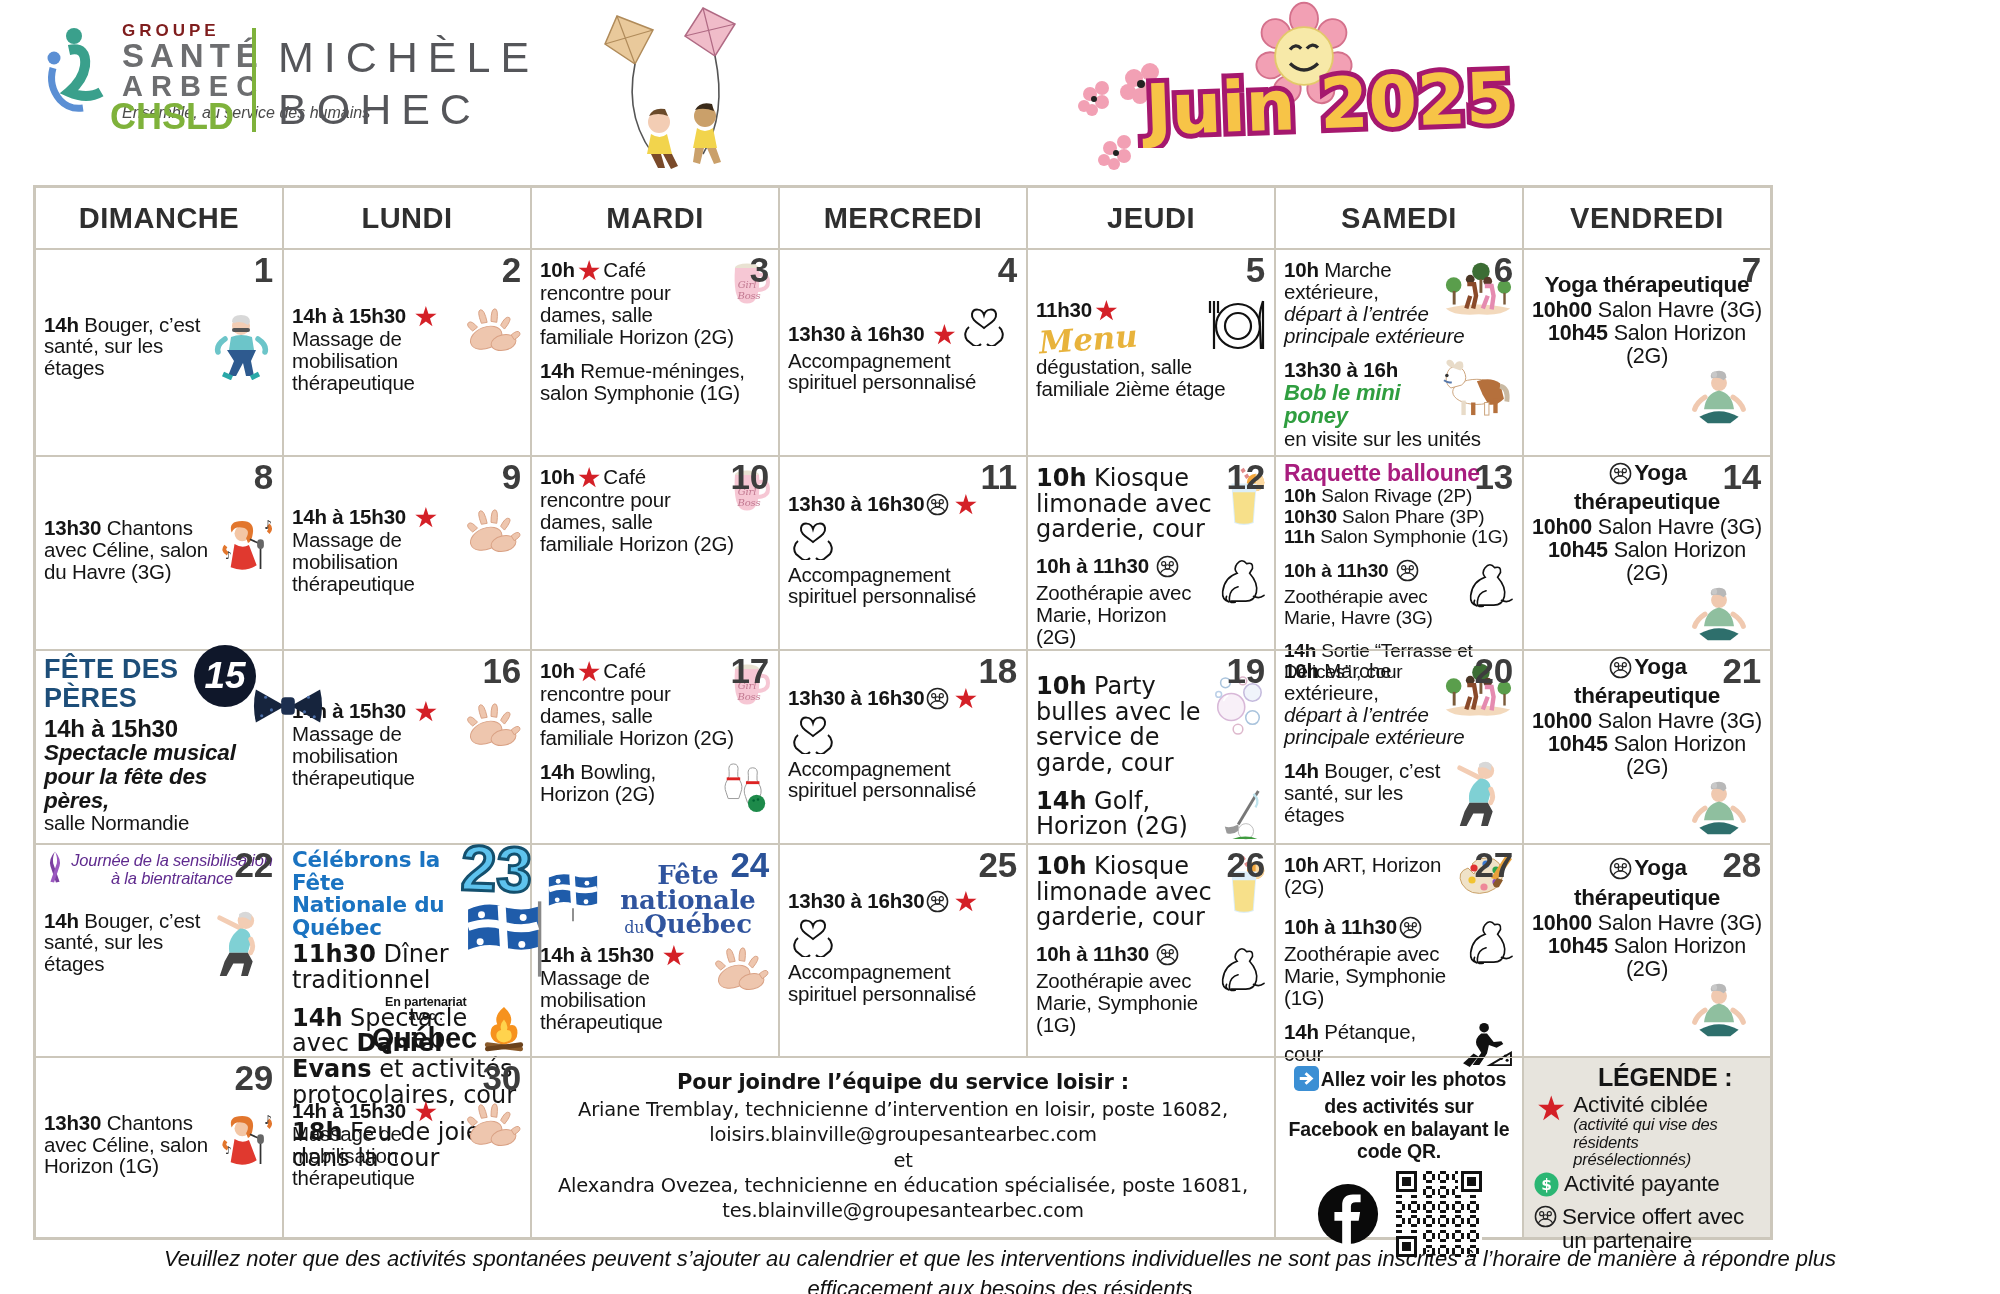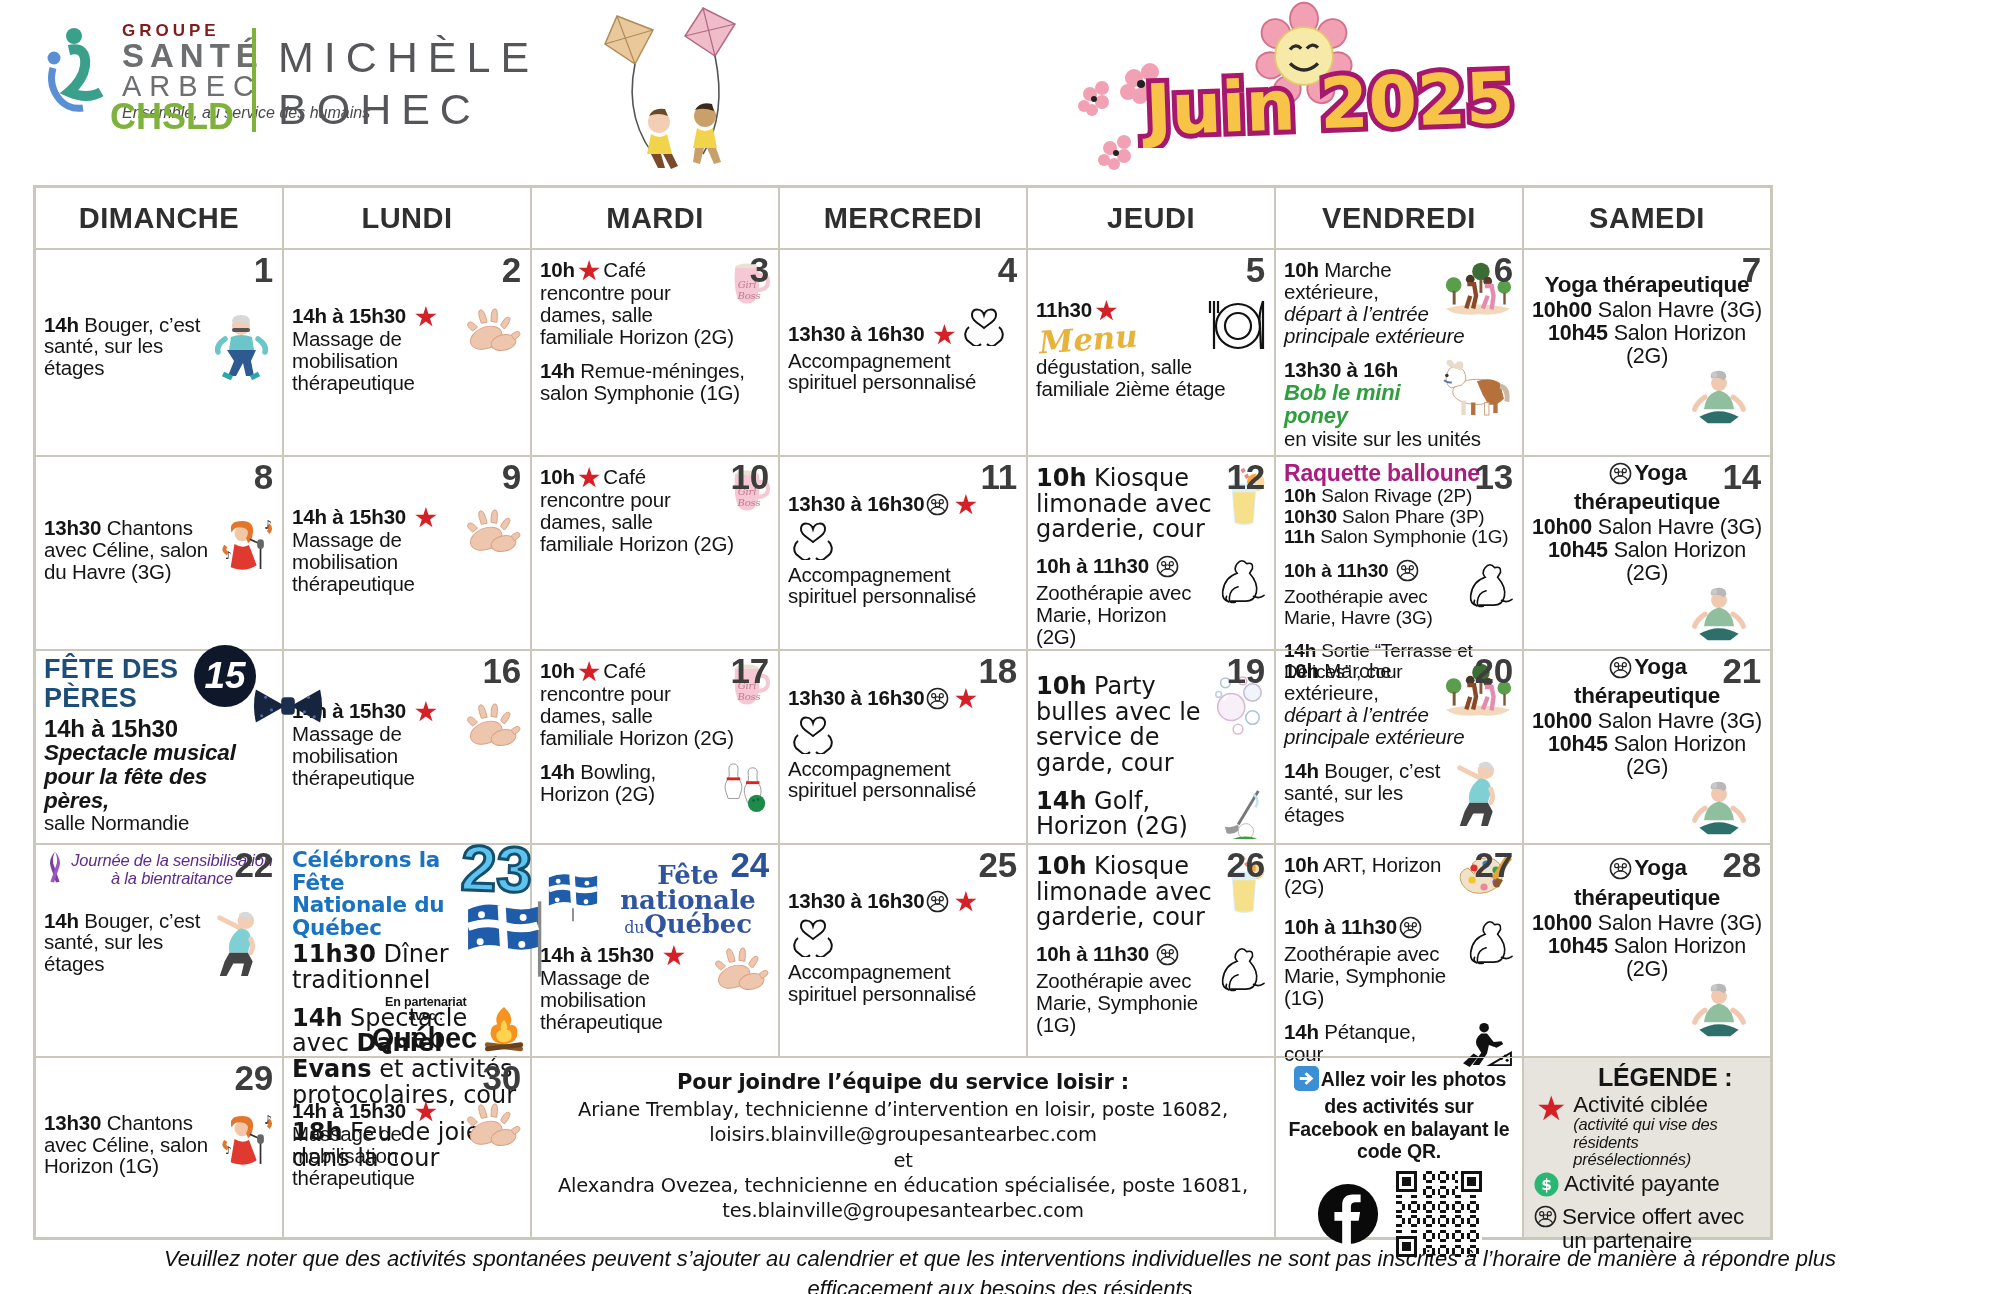--- a/index.html
+++ b/index.html
@@ -5,21 +5,21 @@
 *{box-sizing:border-box;margin:0;padding:0}
 html,body{background:#fff}
 body{font-family:"Liberation Sans",sans-serif;color:#151515}
 #page{position:relative;width:2000px;height:1294px;background:#fff;overflow:hidden}
 
 .hdr-abs{position:absolute}
 .logo-icon{left:44px;top:26px}
 .logo-text{left:122px;top:22px;line-height:1}
 .lg1{font-size:17px;letter-spacing:4px;color:#7f1d1d;font-weight:600}
 .lg2{font-size:33px;letter-spacing:6px;color:#6d6e70;font-weight:800}
-.lg3{font-size:29px;letter-spacing:8px;color:#6d6e70;font-weight:400}
+.lg3{font-size:29px;letter-spacing:8px;color:#6d6e70;font-weight:700}
 .lgtag{font-size:16px;font-style:italic;color:#4a4a4a;margin-top:4px;letter-spacing:0}
 .chsld{left:92px;top:96px;width:160px;text-align:center;font-size:36px;font-weight:800;color:#7fb23b}
 .divider{left:252px;top:28px;width:4px;height:104px;background:#7fb23b}
 .resname{left:278px;top:32px;font-size:43px;letter-spacing:10px;color:#55565a;line-height:1.2;font-weight:400}
 .kites{left:575px;top:4px}
 .title-flowers{left:1072px;top:52px}
 .flower-smiley{left:1248px;top:0}
 .month-title{left:1130px;top:56px}
 
 .cal{position:absolute;left:33px;top:185px;width:1740px;display:grid;
@@ -179,22 +179,22 @@
       <text x="200" y="72" text-anchor="middle" font-family="DejaVu Sans" font-weight="bold" font-size="70" fill="#f7c447" stroke="#a5186e" stroke-width="10" paint-order="stroke" transform="rotate(-2 200 46)">Juin 2025</text>
     </svg>
   </div>
 
   <div class="cal" id="grid">
     <div class="dow">DIMANCHE</div>
     <div class="dow">LUNDI</div>
     <div class="dow">MARDI</div>
     <div class="dow">MERCREDI</div>
     <div class="dow">JEUDI</div>
+    <div class="dow">SAMEDI</div>
     <div class="dow">VENDREDI</div>
-    <div class="dow">SAMEDI</div>
   <div class="cell">
         <span class="dn">1</span>
         <div class="body vc">
           <div class="evt"><span class="ic icr"><svg width="64" height="66" viewBox="0 0 64 66">
                 <circle cx="31" cy="12" r="9" fill="#f3cdb4"></circle>
                 <path d="M22 8 q0-7 9-7 q9 0 9 7 l-2 3 q-7-5-14-2z" fill="#d8d8d8"></path>
                 <rect x="22" y="14" width="18" height="4" rx="2" fill="#555"></rect>
                 <path d="M21 23 q10-4 21 0 l2 13 -25 0z" fill="#6cc5c9"></path>
                 <path d="M15 25 q-9 6-7 13 M48 25 q9 6 7 13" stroke="#6cc5c9" stroke-width="5.5" fill="none" stroke-linecap="round"></path>
                 <path d="M17 36 l29 0 -5 11 3 15 -8 0 -3-13 -7 13 -8 0 6-15z" fill="#2e5a8f"></path>

